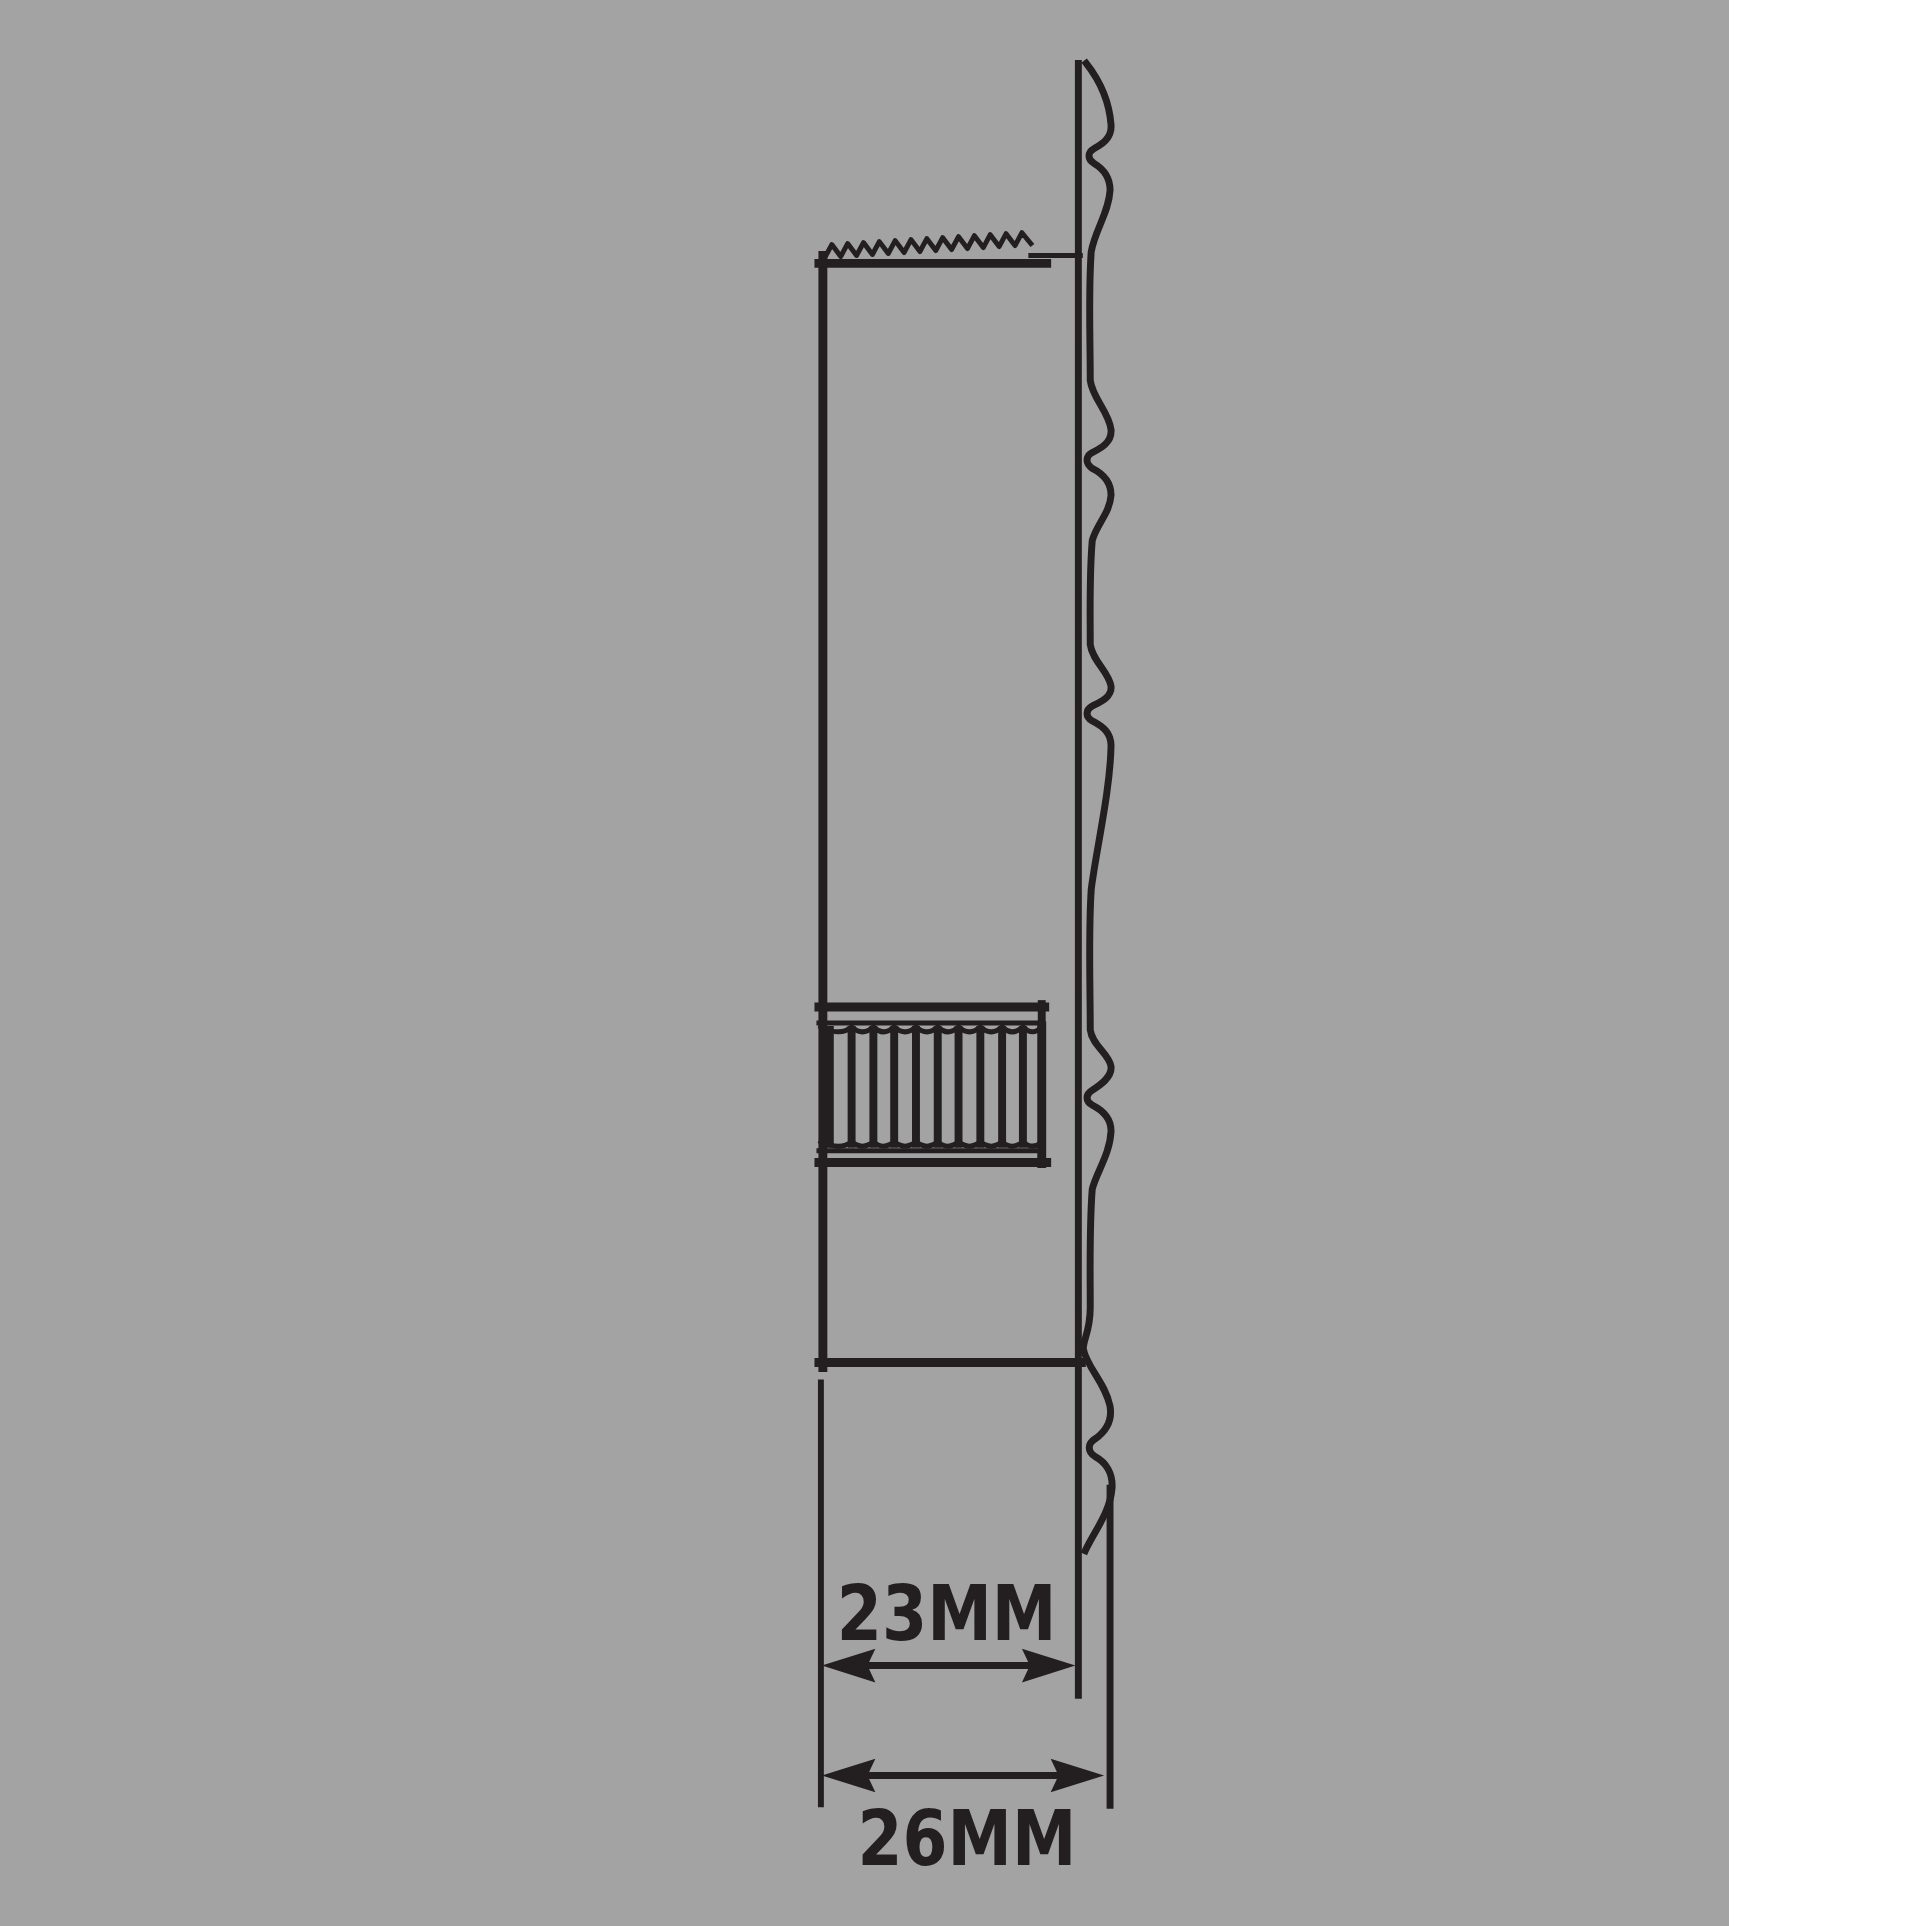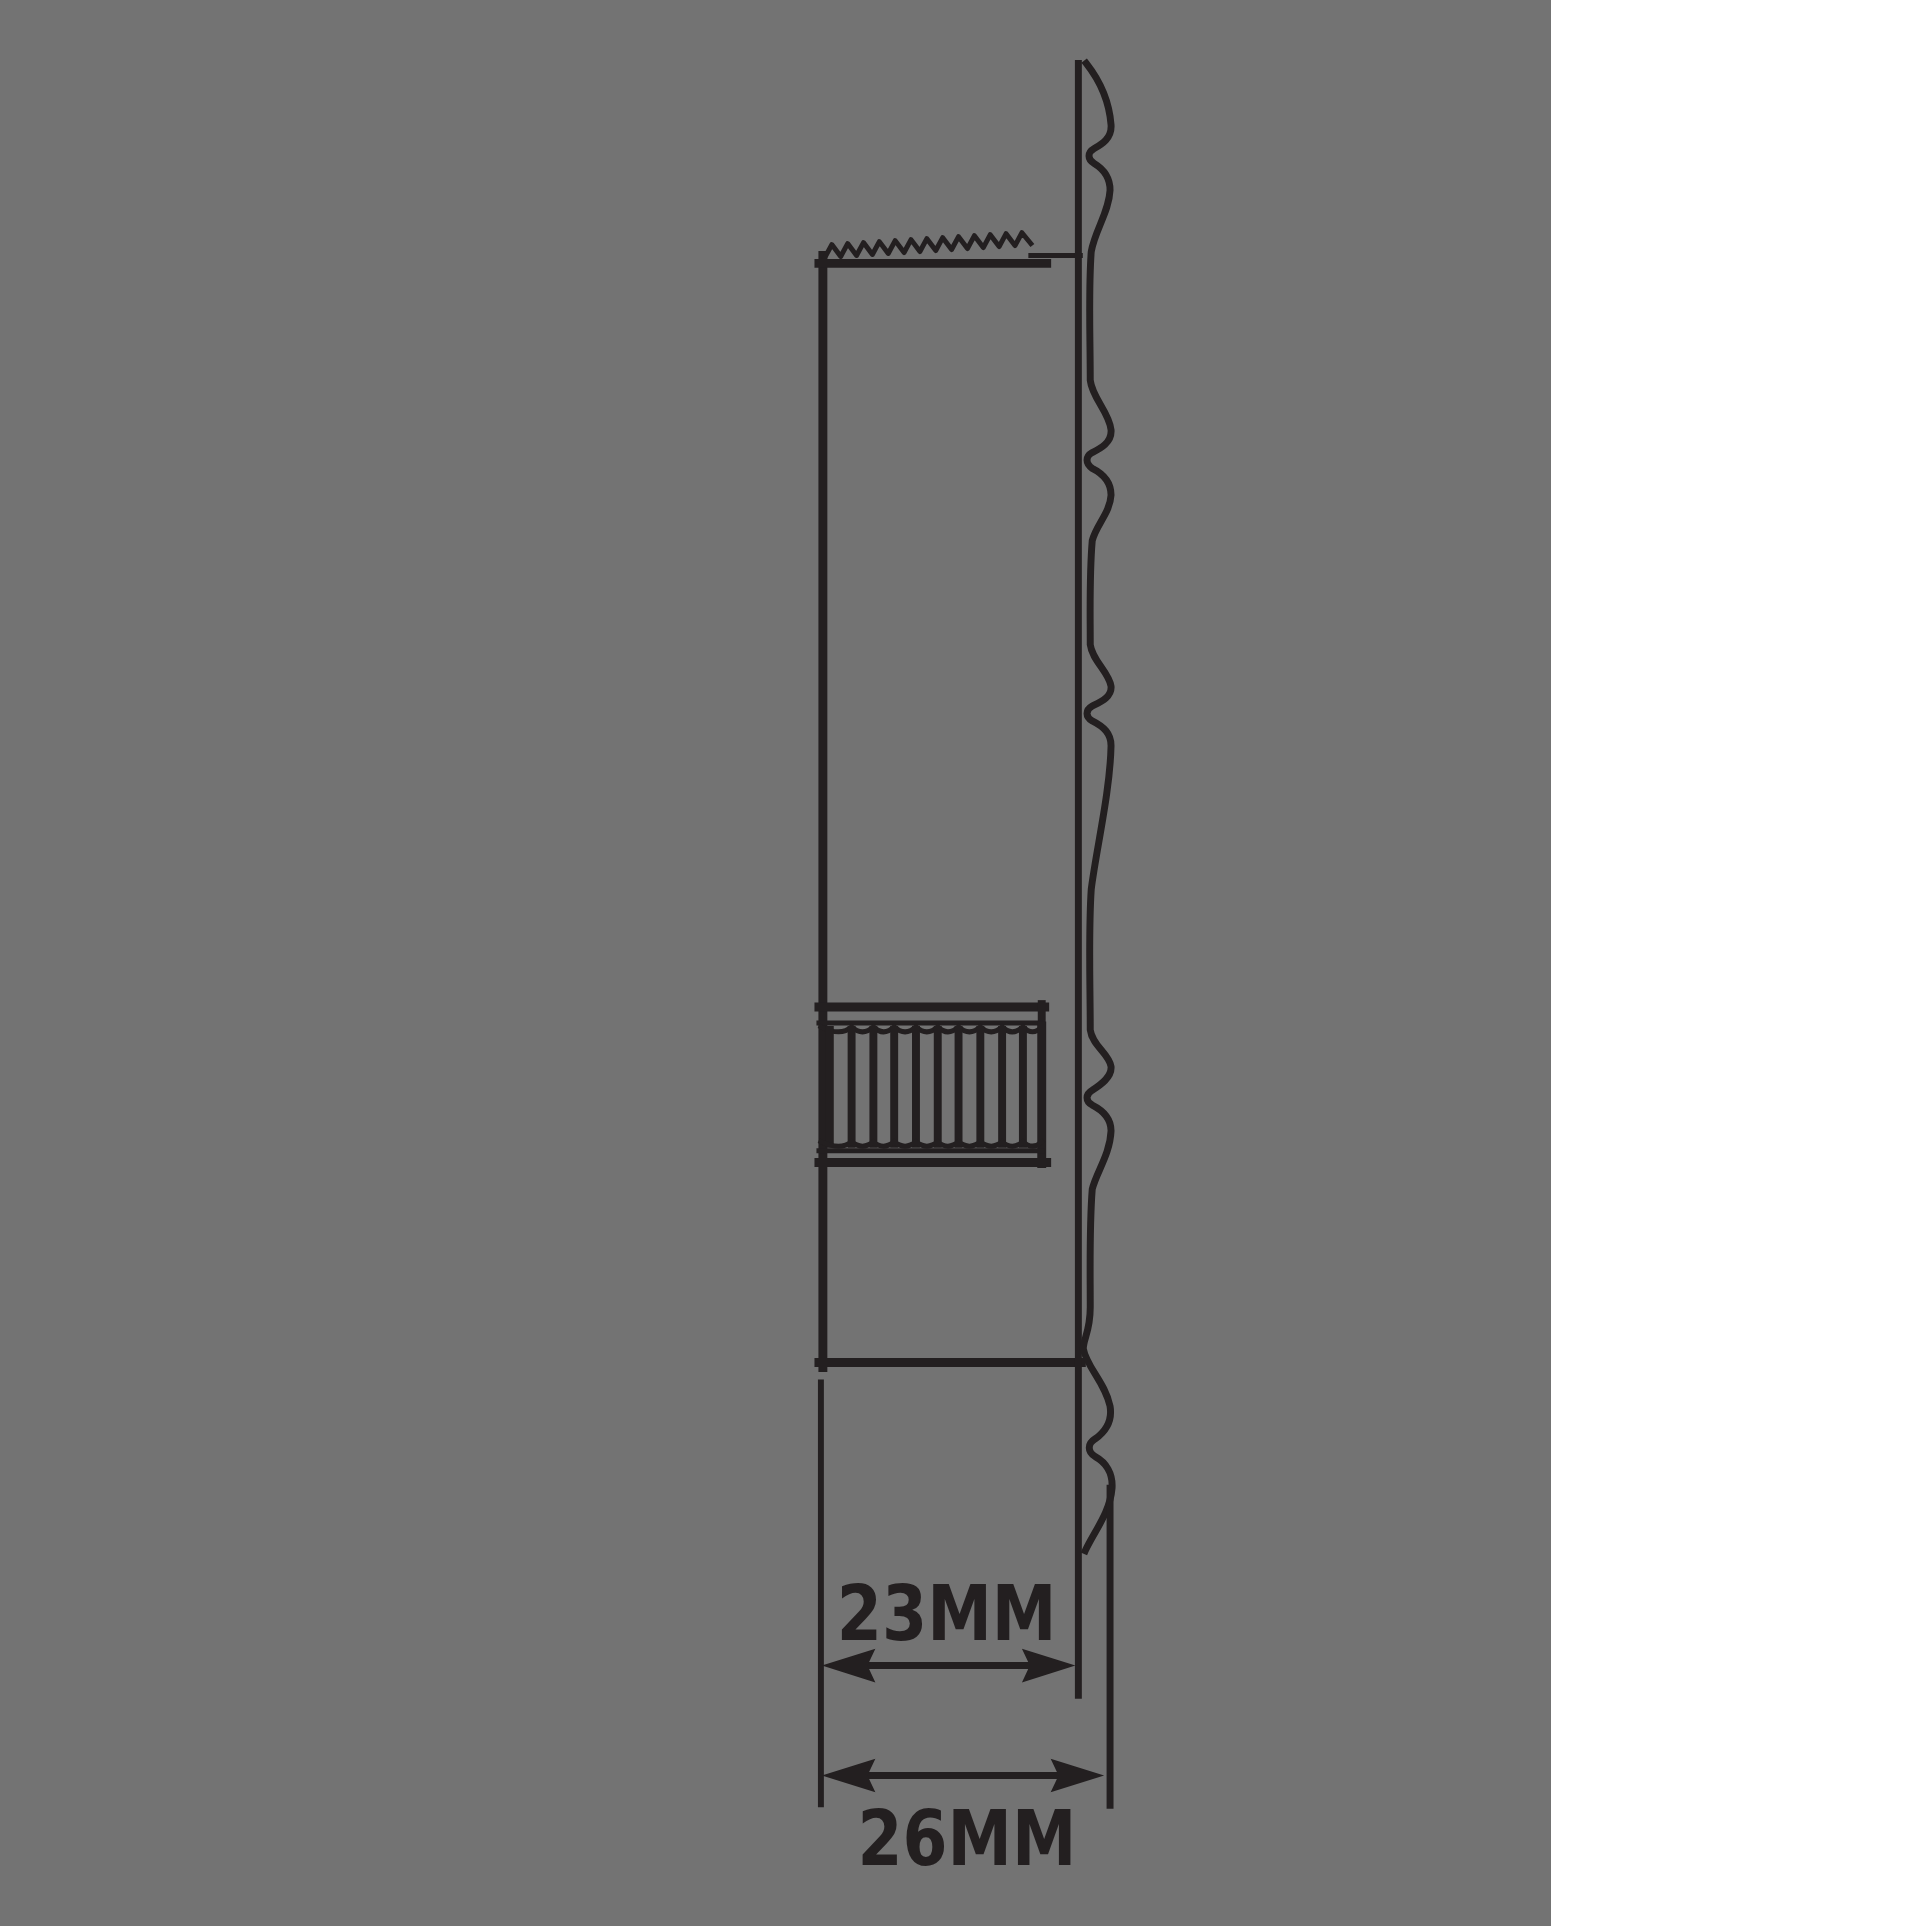--- a/index.html
+++ b/index.html
@@ -2,23 +2,23 @@
 <html><head>
 <meta charset="utf-8">
 <style>
   html, body {
     margin: 0;
     padding: 0;
     background: #ffffff;
   }
   .stage {
     position: relative;
-    width: 1551px;
+    width: 1729px;
     height: 1927px;
-    background: #737373;
+    background: #a3a3a3;
     overflow: hidden;
   }
   svg.drawing {
     display: block;
     width: 1927px;
     height: 1927px;
   }
   .dim-label {
     font-family: "DejaVu Sans", "Liberation Sans", sans-serif;
     font-weight: bold;

